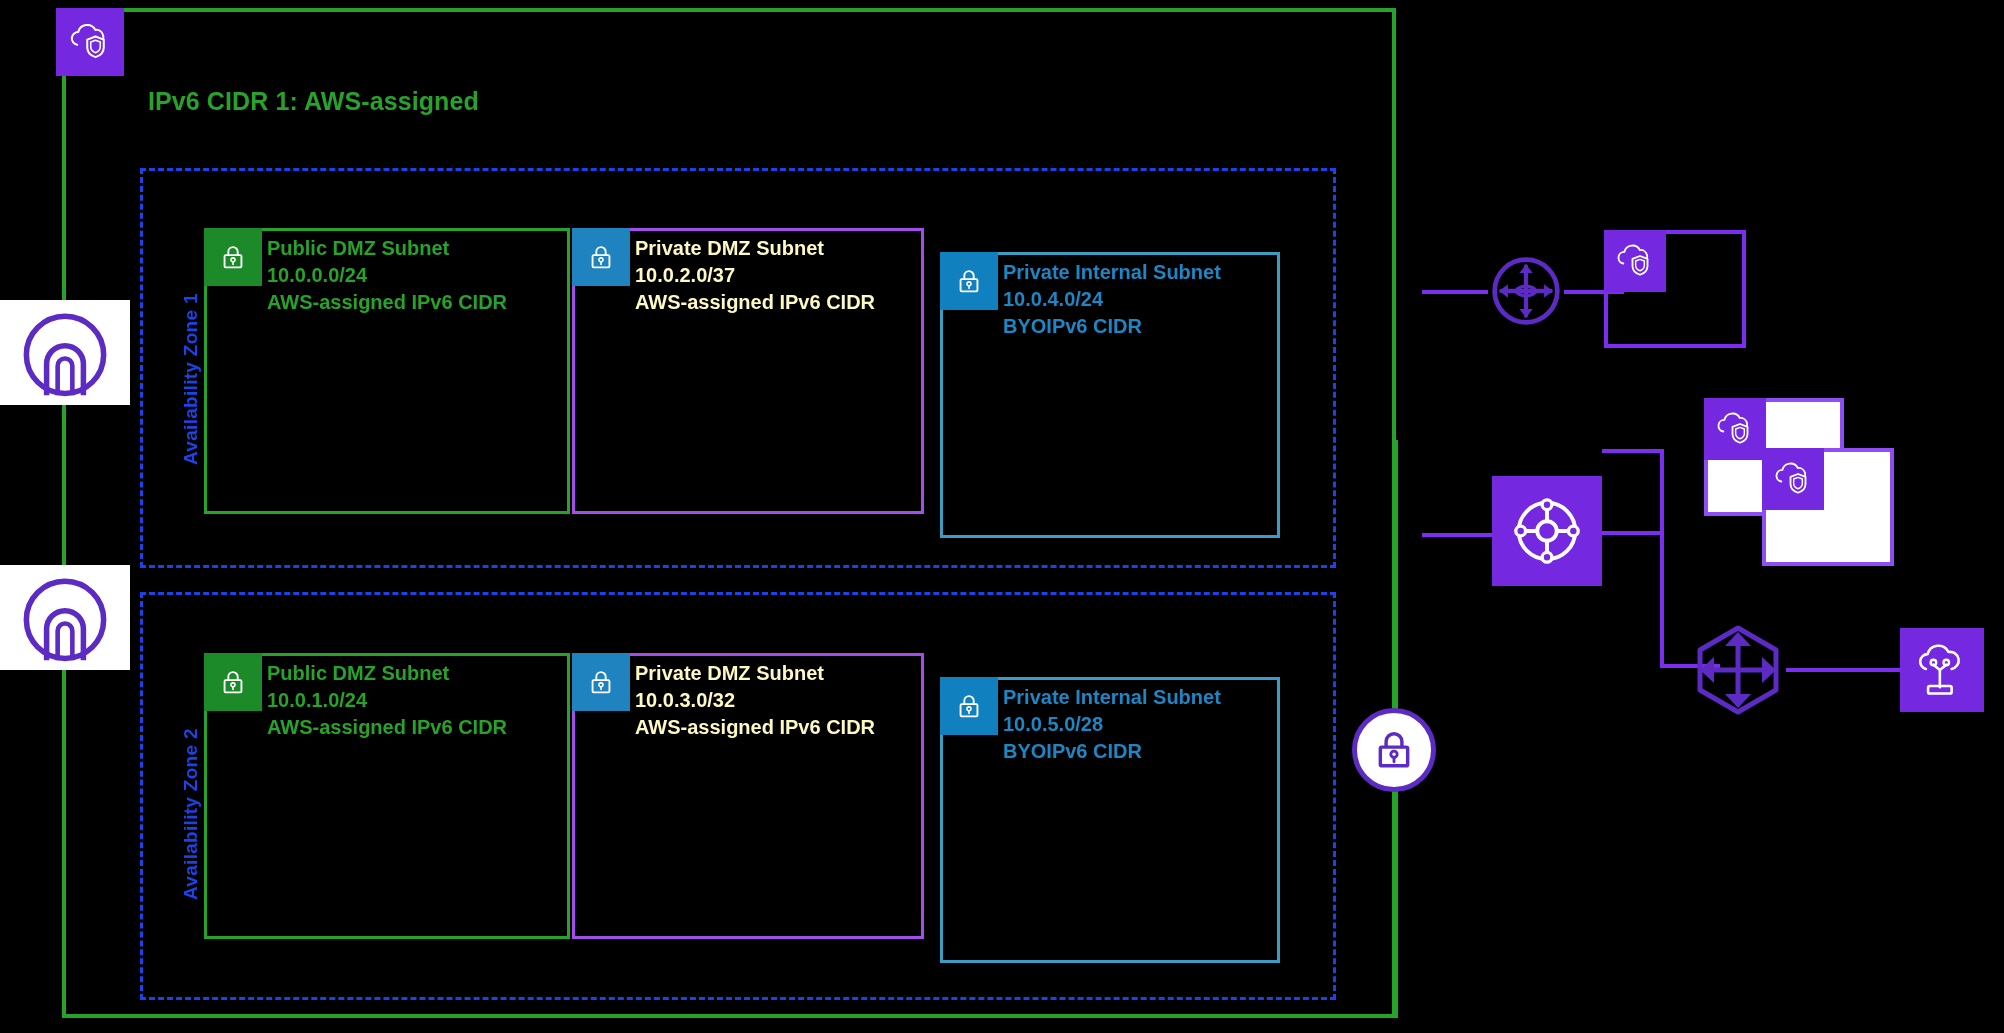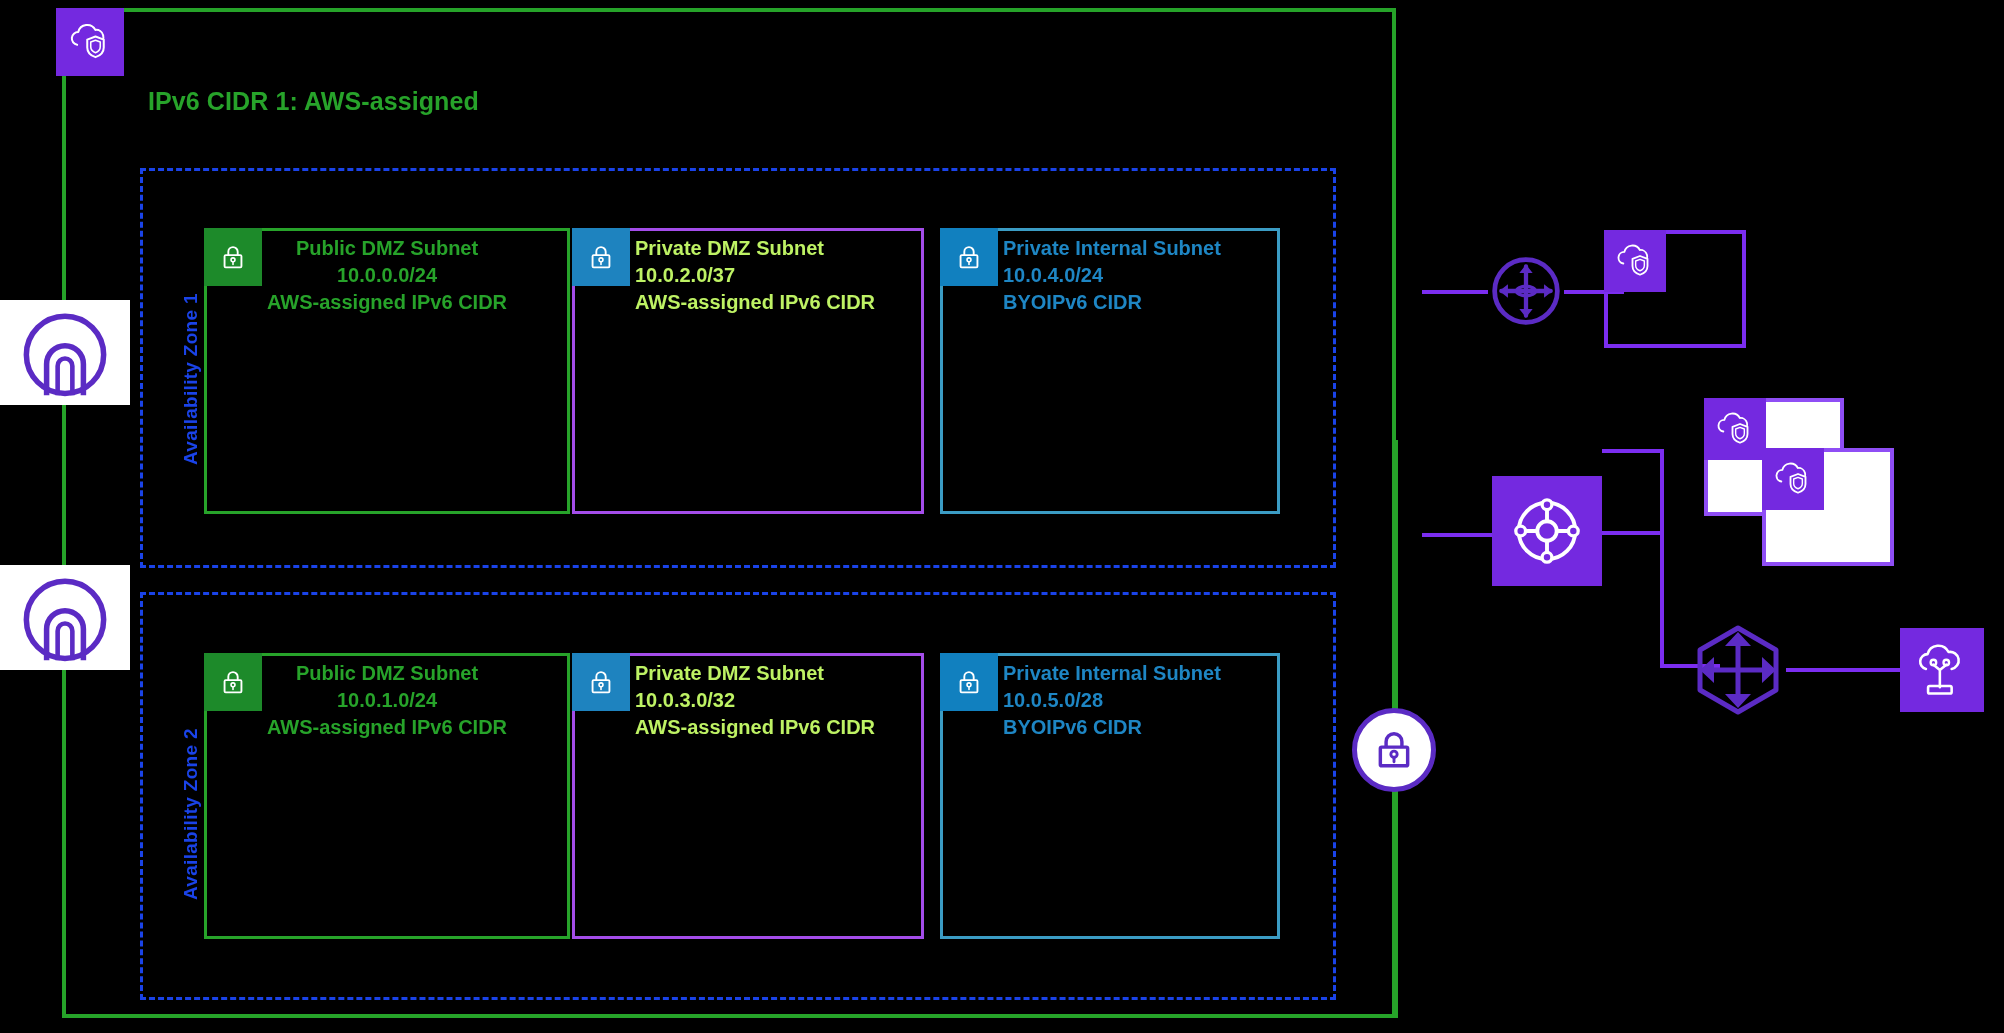--- a/index.html
+++ b/index.html
@@ -65,29 +65,29 @@
   .subnet-text {
     position: absolute; left: 60px; top: 4px;
     font-size: 20px; font-weight: bold; line-height: 1.36;
     white-space: nowrap;
   }
   .subnet-text .t-name { display: block; }
   .subnet-text .t-cidr { display: block; }
   .subnet-text .t-note { display: block; }
 
   
-  .sn-green { border-color: #27a32a; text-align: center; }
+  .sn-green { border-color: #27a32a; }
   .sn-green .subnet-icon { background: #1d8a2a; }
   .sn-green .subnet-text { color: #27a32a; }
 
   .sn-purple { border-color: #a44dea; }
   .sn-purple .subnet-icon { background: #1e83bf; }
-  .sn-purple .subnet-text { color: #bef264; }
-
-  .sn-blue { border-color: #3b9cc4; }
+  .sn-purple .subnet-text { color: #fef9c3; }
+
+  .sn-blue { border-color: #3b9cc4; margin-top: 24px; }
   .sn-blue .subnet-icon { background: #1180bf; }
   .sn-blue .subnet-text { color: #1e86c4; }
 
   
   .line-h { height: 4px; }
   .line-v { width: 4px; }
   .green-line { background: #26a329; }
   .purple-line { background: #7b2df0; }
 
   

